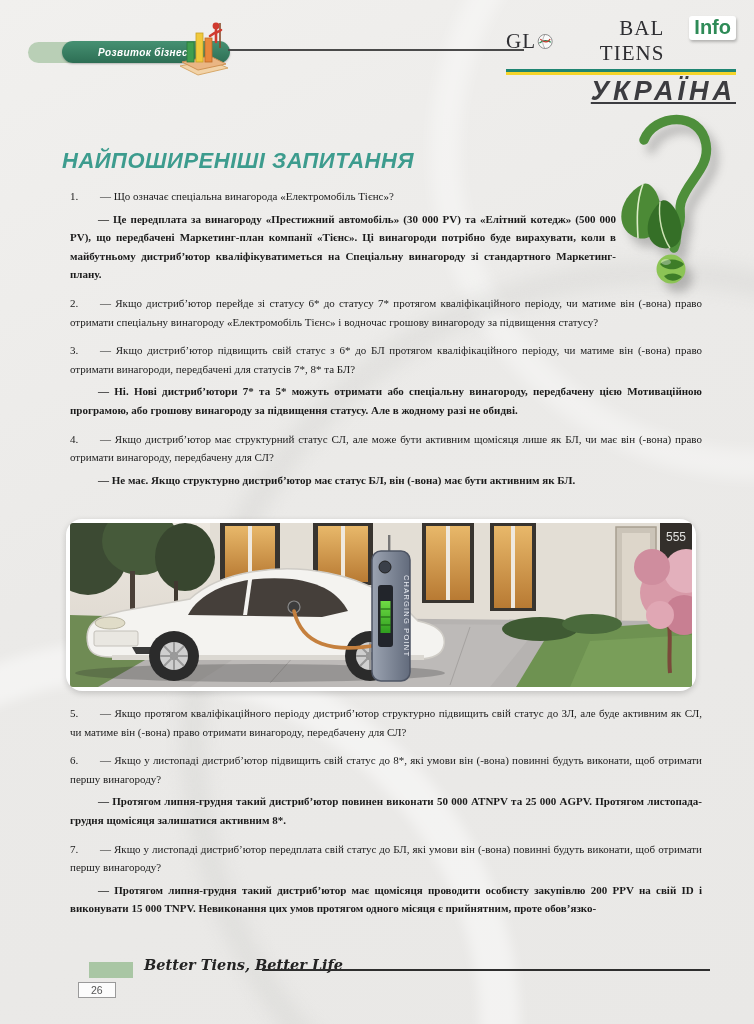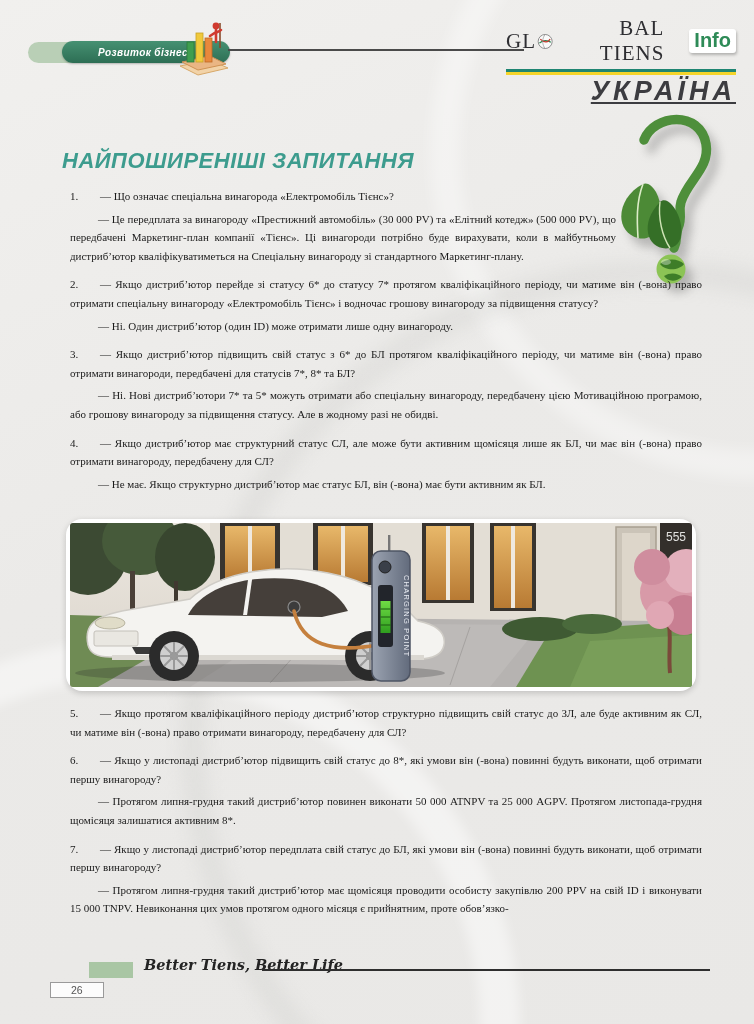--- a/index.html
+++ b/index.html
@@ -15,21 +15,21 @@
   .swirl.s3{left:180px;top:260px;width:900px;height:900px;border:26px solid rgba(210,208,205,.35);filter:blur(8px);}
 
   
   .badge-light{position:absolute;left:28px;top:42px;width:78px;height:21px;border-radius:11px;background:#b9cfb6;}
   .badge-dark{position:absolute;left:62px;top:41px;width:168px;height:22px;border-radius:12px;
     background:linear-gradient(#469172,#2d6e54);display:flex;align-items:center;justify-content:center;
     color:#fff;font:italic bold 10px "Liberation Sans",sans-serif;letter-spacing:.4px;box-shadow:0 1px 2px rgba(0,0,0,.25);}
   .chart-icon{position:absolute;left:176px;top:18px;width:56px;height:62px;}
   .header-line{position:absolute;left:228px;top:49px;width:296px;height:2px;background:#4a4a4a;}
   .logo{position:absolute;right:18px;top:16px;width:230px;text-align:right;}
-  .logo-row1{display:flex;align-items:center;justify-content:flex-end;gap:22px;}
+  .logo-row1{display:flex;align-items:flex-start;justify-content:flex-end;gap:22px;}
   .brand-main{font-family:"Liberation Serif",serif;font-size:21px;color:#2e2e32;letter-spacing:1px;display:flex;align-items:center;}
   .globe-o{width:17px;height:17px;margin:0 1px;}
   .info-box{background:#fff;border-radius:3px;padding:0 5px 1px;margin-left:3px;
     font:bold 20px "Liberation Sans",sans-serif;color:#2e8b57;box-shadow:1px 2px 3px rgba(0,0,0,.25);}
   .logo-lines{margin-top:3px;}
   .logo-lines .ln1{height:3px;background:#1f8572;}
   .logo-lines .ln2{height:3px;background:#f5d42a;}
   .brand-country{margin-top:1px;font:italic bold 27px "Liberation Sans",sans-serif;color:#3c3c40;letter-spacing:4px;text-decoration:underline;}
 
   
@@ -39,31 +39,31 @@
   .page-title{position:absolute;left:62px;top:148px;font:italic bold 22px "Liberation Sans",sans-serif;
     color:#3d9c8e;letter-spacing:.5px;}
 
   
   .qa-block{position:absolute;left:70px;width:632px;font-size:11px;line-height:18.6px;text-align:justify;}
   .qa-top{top:187px;}
   .qa-bottom{top:704px;}
   .qa{margin:0 0 10px 0;}
   .qa .q{margin:0;}
   .qa .qnum{display:inline-block;width:30px;}
-  .qa .a{margin:4px 0 0 0;text-indent:28px;}
+  .qa .a{margin:4px 0 0 0;text-indent:28px;font-weight:bold;}
   .qa.wrap-vine{padding-right:86px;}
 
   
   .photo{position:absolute;left:66px;top:519px;width:630px;height:172px;background:#fff;border-radius:16px;
     padding:4px;box-shadow:0 2px 6px rgba(0,0,0,.18);box-sizing:border-box;}
   .photo svg{display:block;width:100%;height:100%;border-radius:3px;}
 
   
-  .page-num{position:absolute;left:50px;top:962px;border:1px solid #9a9a9a;background:#fcfcfc;
-    font:10.5px "Liberation Sans",sans-serif;color:#555;padding:1px 20px;line-height:12px;margin-top:20px;}
+  .page-num{position:absolute;left:78px;top:962px;border:1px solid #9a9a9a;background:#fcfcfc;
+    font:10.5px "Liberation Sans",sans-serif;color:#555;padding:1px 12px;line-height:12px;margin-top:20px;}
   .footer-green{position:absolute;left:89px;top:962px;width:44px;height:16px;background:#a9c6a4;}
   .footer-slogan{position:absolute;left:144px;top:956px;font:italic bold 14.5px "DejaVu Serif",serif;color:#232323;}
   .footer-line{position:absolute;left:262px;top:969px;width:448px;height:2px;background:#2e2e2e;}
 </style>
 </head>
 <body>
 
 <div class="page">
 
   <div class="swirl s1"></div>
@@ -123,21 +123,20 @@
 
   <div class="page-title">НАЙПОШИРЕНІШІ ЗАПИТАННЯ</div>
 
   <div class="qa-block qa-top">
     <div class="qa wrap-vine">
       <p class="q"><span class="qnum">1.</span><span>— Що означає спеціальна винагорода «Електромобіль Тієнс»?</span></p>
       <p class="a">— Це передплата за винагороду «Престижний автомобіль» (30 000 PV) та «Елітний котедж» (500 000 PV), що передбачені Маркетинг-план компанії «Тієнс». Ці винагороди потрібно буде вирахувати, коли в майбутньому дистриб’ютор кваліфікуватиметься на Спеціальну винагороду зі стандартного Маркетинг-плану.</p>
     </div>
     <div class="qa">
       <p class="q"><span class="qnum">2.</span><span>— Якщо дистриб’ютор перейде зі статусу 6* до статусу 7* протягом кваліфікаційного періоду, чи матиме він (-вона) право отримати спеціальну винагороду «Електромобіль Тієнс» і водночас грошову винагороду за підвищення статусу?</span></p>
-      <p class="a">— Ні. Один дистриб’ютор (один ID) може отримати лише одну винагороду.</p>
     </div>
     <div class="qa">
       <p class="q"><span class="qnum">3.</span><span>— Якщо дистриб’ютор підвищить свій статус з 6* до БЛ протягом кваліфікаційного періоду, чи матиме він (-вона) право отримати винагороди, передбачені для статусів 7*, 8* та БЛ?</span></p>
       <p class="a">— Ні. Нові дистриб’ютори 7* та 5* можуть отримати або спеціальну винагороду, передбачену цією Мотиваційною програмою, або грошову винагороду за підвищення статусу. Але в жодному разі не обидві.</p>
     </div>
     <div class="qa">
       <p class="q"><span class="qnum">4.</span><span>— Якщо дистриб’ютор має структурний статус СЛ, але може бути активним щомісяця лише як БЛ, чи має він (-вона) право отримати винагороду, передбачену для СЛ?</span></p>
       <p class="a">— Не має. Якщо структурно дистриб’ютор має статус БЛ, він (-вона) має бути активним як БЛ.</p>
     </div>
   </div>

